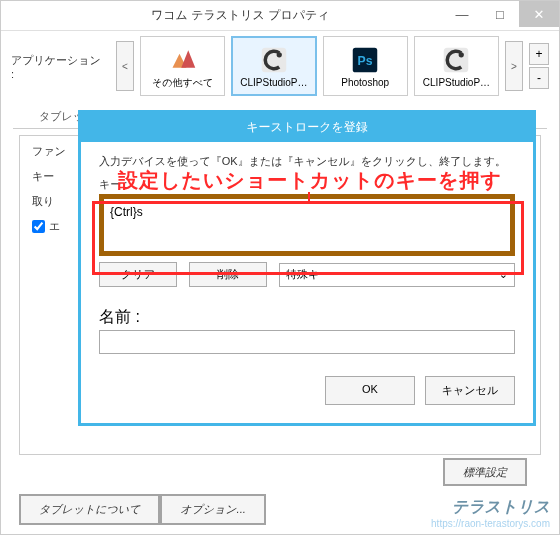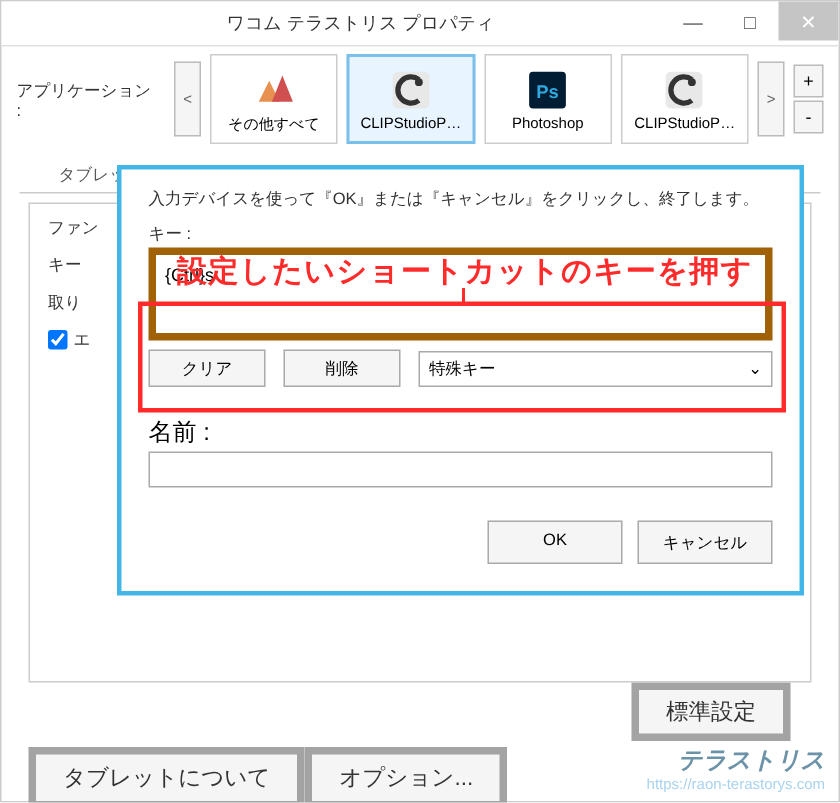--- a/index.html
+++ b/index.html
@@ -24,21 +24,21 @@
 
 .tabrow { padding: 4px 18px 0; display: flex; gap: 8px; font-size: 11px; color: #555; border-bottom: 1px solid #ccc; margin: 0 12px; }
 .tab { padding: 4px 8px; }
 
 .mainarea { padding: 6px 18px; position: relative; }
 .group { border: 1px solid #ccc; padding: 8px 12px; margin-bottom: 8px; position: relative; height: 320px; }
 .formrow { margin-bottom: 10px; font-size: 11px; color: #333; }
 .chk { display: flex; align-items: center; gap: 4px; }
 
 .bottombtns { display: flex; gap: 0; padding: 8px 18px; }
-.btn { padding: 6px 18px; border: 5px solid #a3a3a3; background: #f5f5f5; font-size: 15px; color: #333; cursor: pointer; }
+.btn { padding: 6px 18px; border: 2px solid #a3a3a3; background: #f5f5f5; font-size: 11px; color: #333; cursor: pointer; font-style: italic; }
 
 
 .dialog { position: absolute; top: 110px; left: 78px; width: 458px; background: #fff; border: 3px solid #43b6e8; z-index: 20; }
 .dialog-title { background: #43b6e8; color: #fff; text-align: center; padding: 6px; font-size: 12px; }
 .dialog-body { padding: 12px 18px 18px; }
 .instr { font-size: 11px; color: #333; margin-bottom: 8px; }
 .klabel { font-size: 11px; color: #333; margin-bottom: 2px; }
 .keybox { width: 100%; height: 62px; border: 5px solid #a16207; padding: 6px; font-size: 12px; background: #fff; }
 .keybtns { display: flex; gap: 12px; margin-top: 6px; align-items: center; }
 .sbtn { padding: 4px 0; width: 78px; border: 1px solid #aaa; background: #f5f5f5; font-size: 11px; text-align: center; }
@@ -149,20 +149,21 @@
     </div>
   </div>
 
   <div class="bottombtns">
     <span class="btn">タブレットについて</span>
     <span class="btn">オプション...</span>
   </div>
 </div>
 
 <div class="dialog">
+  <div class="dialog-title">キーストロークを登録</div>
   <div class="dialog-body">
     <div class="instr">入力デバイスを使って『OK』または『キャンセル』をクリックし、終了します。</div>
     <div class="klabel">キー :</div>
     <div class="keybox">{Ctrl}s</div>
     <div class="keybtns">
       <div class="sbtn">クリア</div>
       <div class="sbtn">削除</div>
       <div class="scombo">
         <span>特殊キー</span>
         <span>⌄</span>

